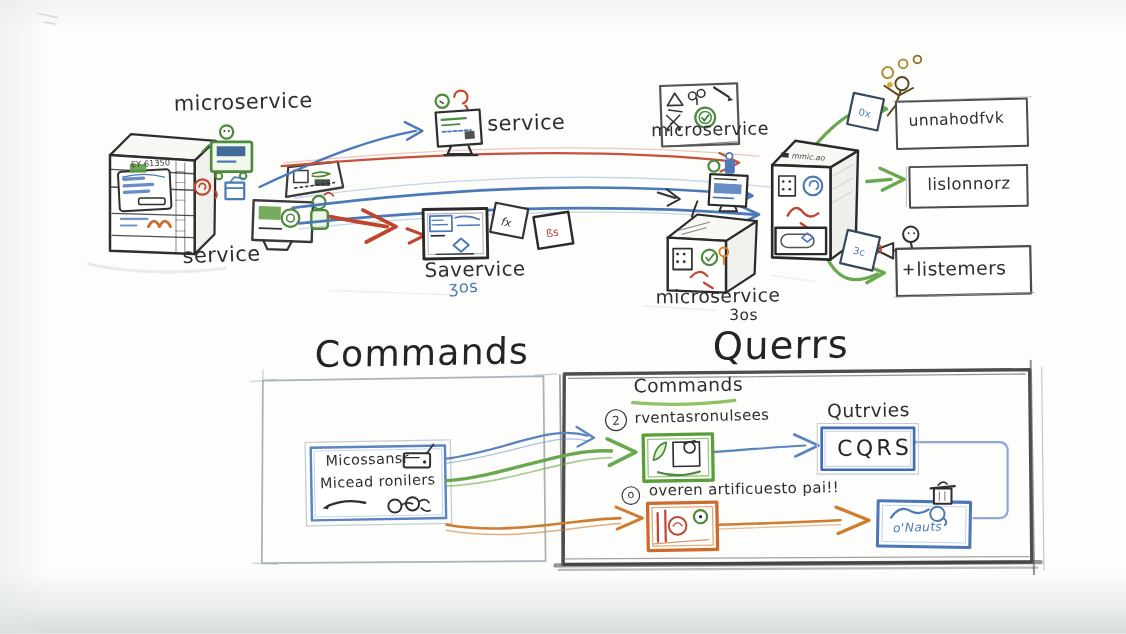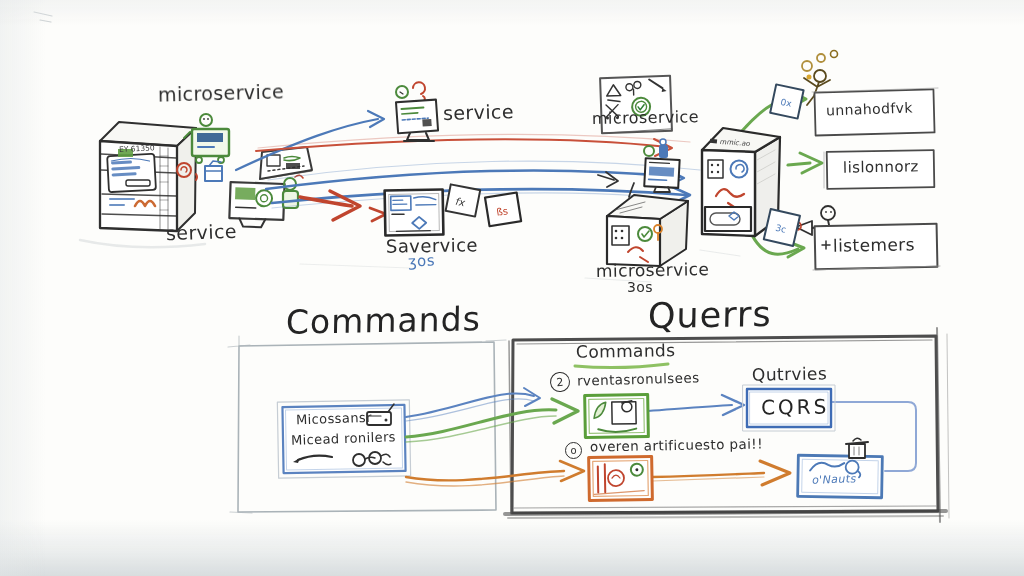--- a/index.html
+++ b/index.html
@@ -385,21 +385,21 @@
   </g>
 </svg>
 
 <div class="lbl hand" style="left:158px;top:82px;font-size:19px;">microservice</div>
 <div class="lbl" style="left:166px;top:221px;font-size:19px;transform:rotate(-2deg);">service</div>
 <div class="lbl hand" style="left:443px;top:101px;font-size:19px;">service</div>
 <div class="lbl" style="left:386px;top:235px;font-size:18px;transform:rotate(-1deg);">Savervice</div>
 <div class="lbl blue" style="left:408px;top:252px;font-size:15px;transform:rotate(-3deg);">ʒos</div>
 <div class="lbl" style="left:592px;top:108px;font-size:16px;transform:rotate(-1deg);">microservice</div>
 <div class="lbl" style="left:596px;top:260px;font-size:17px;transform:rotate(-1deg);">microservice</div>
-<div class="lbl" style="left:627px;top:279px;font-size:14px;">3os</div>
+<div class="lbl" style="left:663px;top:279px;font-size:14px;">3os</div>
 <div class="lbl" style="left:826px;top:101px;font-size:14px;transform:rotate(-2deg);">unnahodfvk</div>
 <div class="lbl" style="left:843px;top:158px;font-size:15px;transform:rotate(-1deg);">lislonnorz</div>
 <div class="lbl" style="left:833px;top:235px;font-size:17px;transform:rotate(-1deg);">listemers</div>
 
 <div class="lbl big" style="left:286px;top:301px;transform:rotate(-1deg) skewX(-2deg);">Commands</div>
 <div class="lbl big" style="left:648px;top:295px;font-size:35px;transform:rotate(-1deg) skewX(-2deg);">Querrs</div>
 
 <div class="lbl" style="left:576px;top:341px;font-size:17px;transform:rotate(-1deg);">Commands</div>
 
 <div class="circ" style="left:550px;top:372px;width:18px;height:18px;font-size:11px;transform:rotate(-5deg);">2</div>

